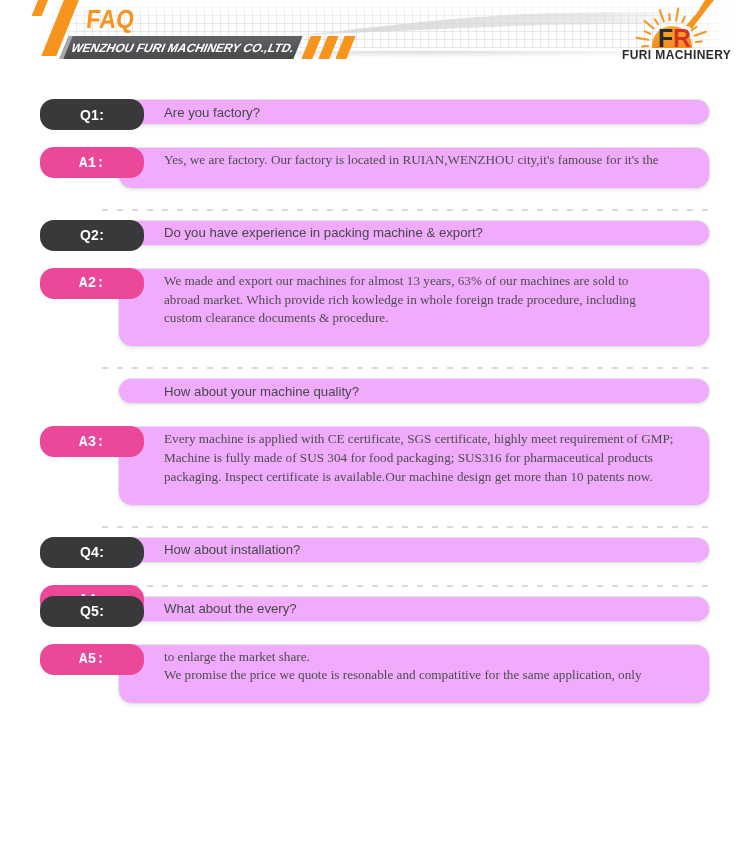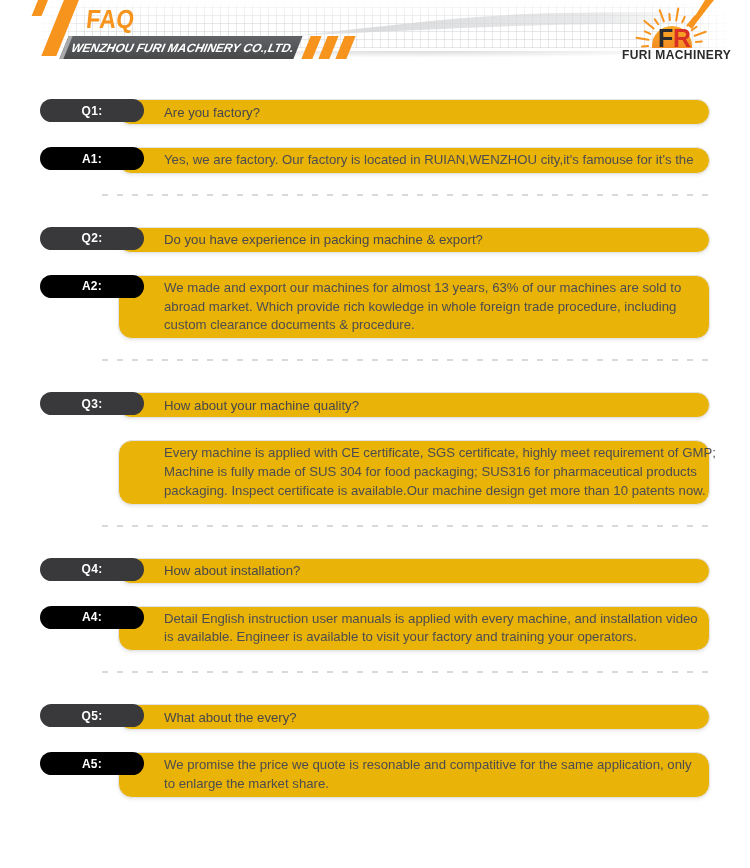--- a/index.html
+++ b/index.html
@@ -44,35 +44,35 @@
 
   .logo { position:absolute; right:24px; top:0; width:104px; height:60px; z-index:3; }
   .logo svg { position:absolute; left:0; top:0; }
   .logo-name { position:absolute; left:0; right:0; top:48px; text-align:left;
     font-size:12px; font-weight:bold; letter-spacing:0.4px; color:#2B2B2D; white-space:nowrap; }
 
   
   .content { padding:0 40px; position:relative; }
 
   .row { position:relative; }
-  .q-row { margin-top:31px; }
+  .q-row { margin-top:9px; }
   .qa-group:first-of-type .q-row { margin-top:37px; }
   .a-row { margin-top:22px; }
 
-  .pill { position:absolute; left:0; top:0; width:104px; height:23px; border-radius:14px;
-    color:#fff; font-weight:bold; font-size:12px; letter-spacing:0.3px;
+  .pill { position:absolute; left:0; top:0; width:104px; height:31px; border-radius:14px;
+    color:#fff; font-weight:bold; font-size:14px; letter-spacing:0.3px;
     display:flex; align-items:center; justify-content:center; z-index:2; }
   .q-pill { background:#39393B; }
-  .a-pill { background:#000000; }
-
-  .box { margin-left:78px; border:1px solid #E3E3E5; border-radius:14px; background:#eab308;
+  .a-pill { background:#ec4899;font-family:Liberation Mono, monospace; }
+
+  .box { margin-left:78px; border:1px solid #E3E3E5; border-radius:14px; background:#f0abfc;
     box-shadow:0 2px 3px rgba(140,140,145,0.15); }
   .q-box { height:26px; display:flex; align-items:center; }
   .q-text { padding-left:45px; font-size:13.2px; color:#48484A; white-space:nowrap; }
-  .a-box { margin-top:12px; padding:3px 0 3px 45px; }
+  .a-box { margin-top:12px; padding:3px 0 18px 45px;font-family:Liberation Serif, serif; }
   .a-line { font-size:13.2px; line-height:18.8px; color:#4D4D4F; white-space:nowrap; }
 
   .sep { margin:20px -3px 0 62px; height:2px;
     background:repeating-linear-gradient(90deg,#D9D9DB 0 6px, transparent 6px 15px); }
 </style>
 </head>
 <body>
 
 <header class="header">
   <div class="grid-bg"></div>
@@ -173,61 +173,57 @@
         <div class="a-line">We made and export our machines for almost 13 years, 63% of our machines are sold to</div>
         <div class="a-line">abroad market. Which provide rich kowledge in whole foreign trade procedure, including</div>
         <div class="a-line">custom clearance documents &amp; procedure.</div>
       </div>
     </div>
   </section>
   <div class="sep"></div>
 
   <section class="qa-group">
     <div class="row q-row">
-      <div class="pill q-pill">Q3:</div>
       <div class="box q-box">
         <div class="q-text">How about your machine quality?</div>
       </div>
     </div>
     <div class="row a-row">
+      <div class="pill a-pill">A3:</div>
       <div class="box a-box">
         <div class="a-line">Every machine is applied with CE certificate, SGS certificate, highly meet requirement of GMP;</div>
         <div class="a-line">Machine is fully made of SUS 304 for food packaging; SUS316 for pharmaceutical products</div>
         <div class="a-line">packaging. Inspect certificate is available.Our machine design get more than 10 patents now.</div>
       </div>
     </div>
   </section>
   <div class="sep"></div>
 
   <section class="qa-group">
     <div class="row q-row">
       <div class="pill q-pill">Q4:</div>
       <div class="box q-box">
         <div class="q-text">How about installation?</div>
       </div>
     </div>
     <div class="row a-row">
       <div class="pill a-pill">A4:</div>
-      <div class="box a-box">
-        <div class="a-line">Detail English instruction user manuals is applied with every machine, and installation video</div>
-        <div class="a-line">is available. Engineer is available to visit your factory and training your operators.</div>
-      </div>
     </div>
   </section>
   <div class="sep"></div>
 
   <section class="qa-group">
     <div class="row q-row">
       <div class="pill q-pill">Q5:</div>
       <div class="box q-box">
         <div class="q-text">What about the every?</div>
       </div>
     </div>
     <div class="row a-row">
       <div class="pill a-pill">A5:</div>
       <div class="box a-box">
+        <div class="a-line">to enlarge the market share.</div>
         <div class="a-line">We promise the price we quote is resonable and compatitive for the same application, only</div>
-        <div class="a-line">to enlarge the market share.</div>
       </div>
     </div>
   </section>
 
 </main>
 
 </body></html>

